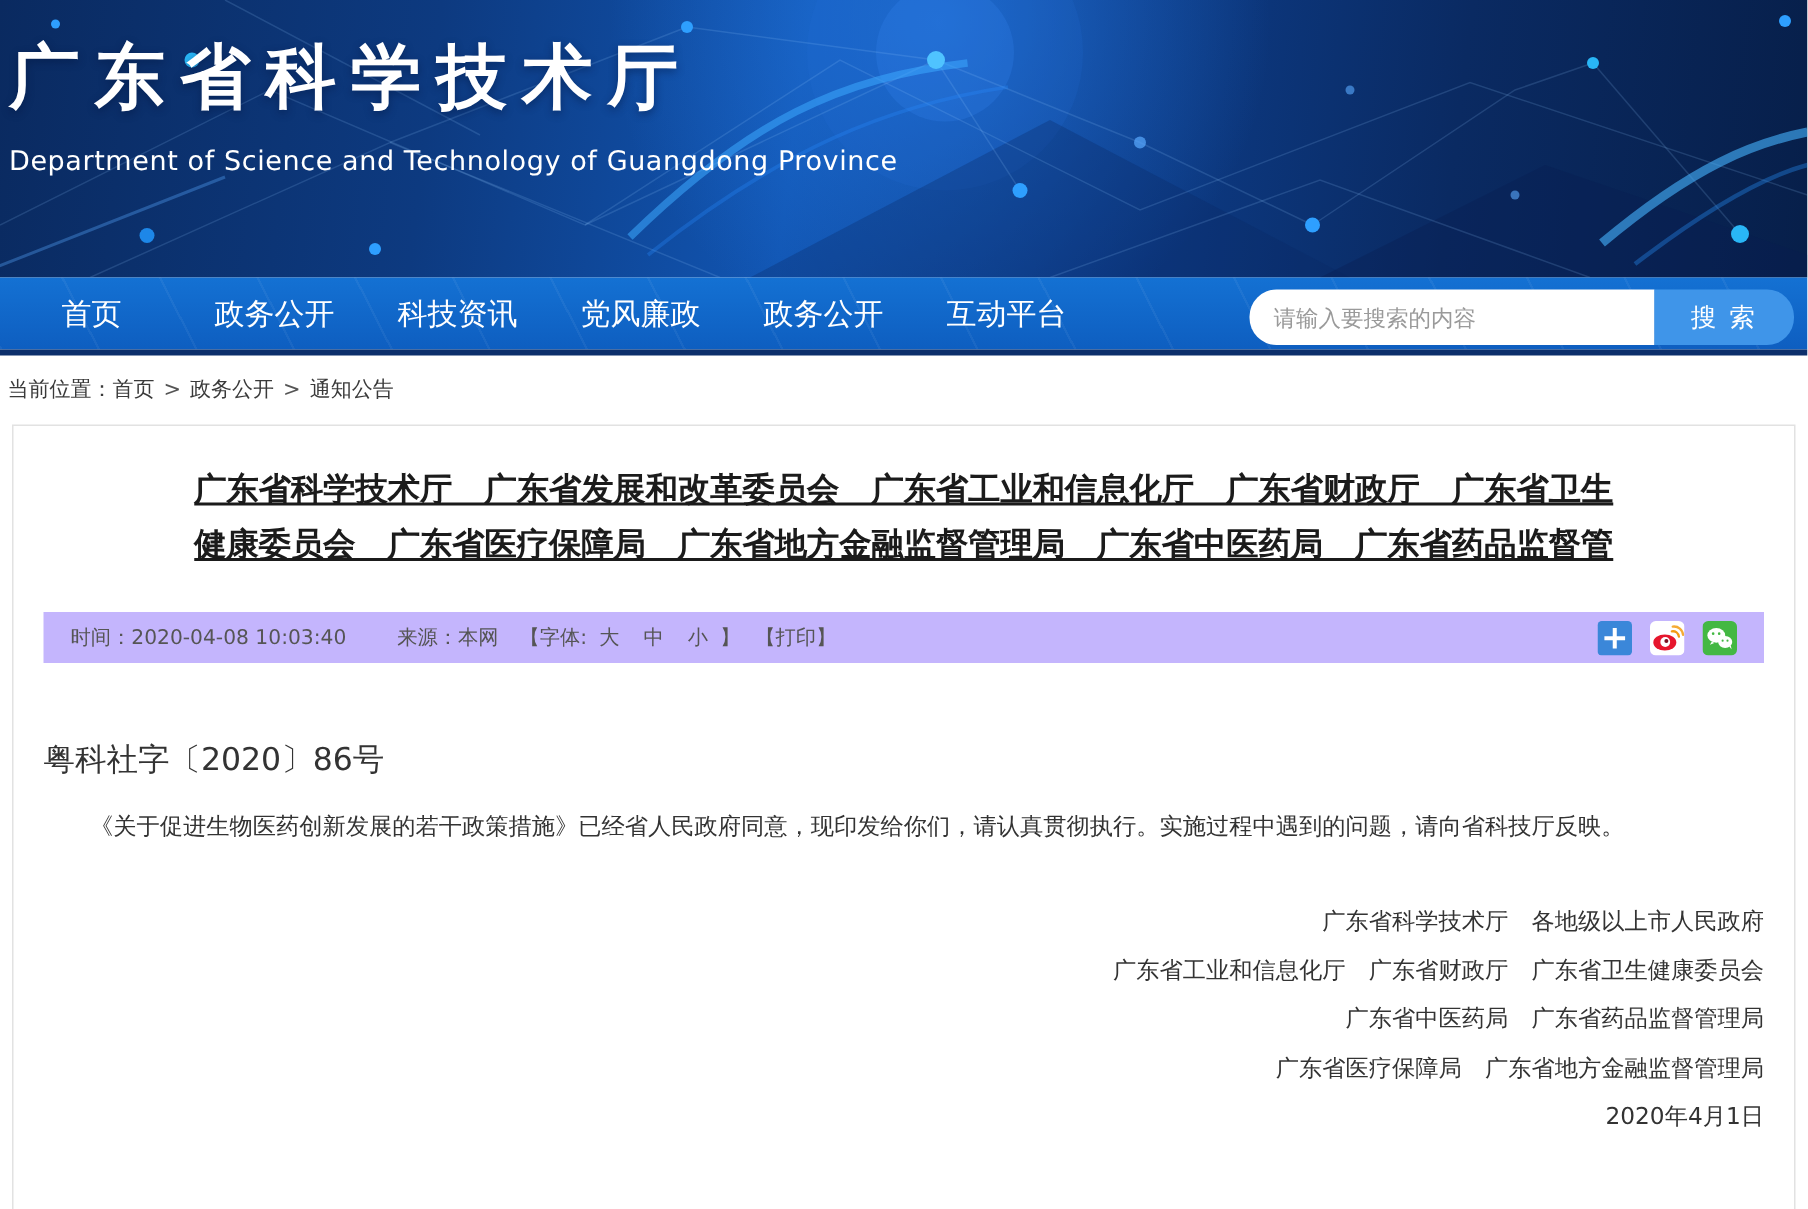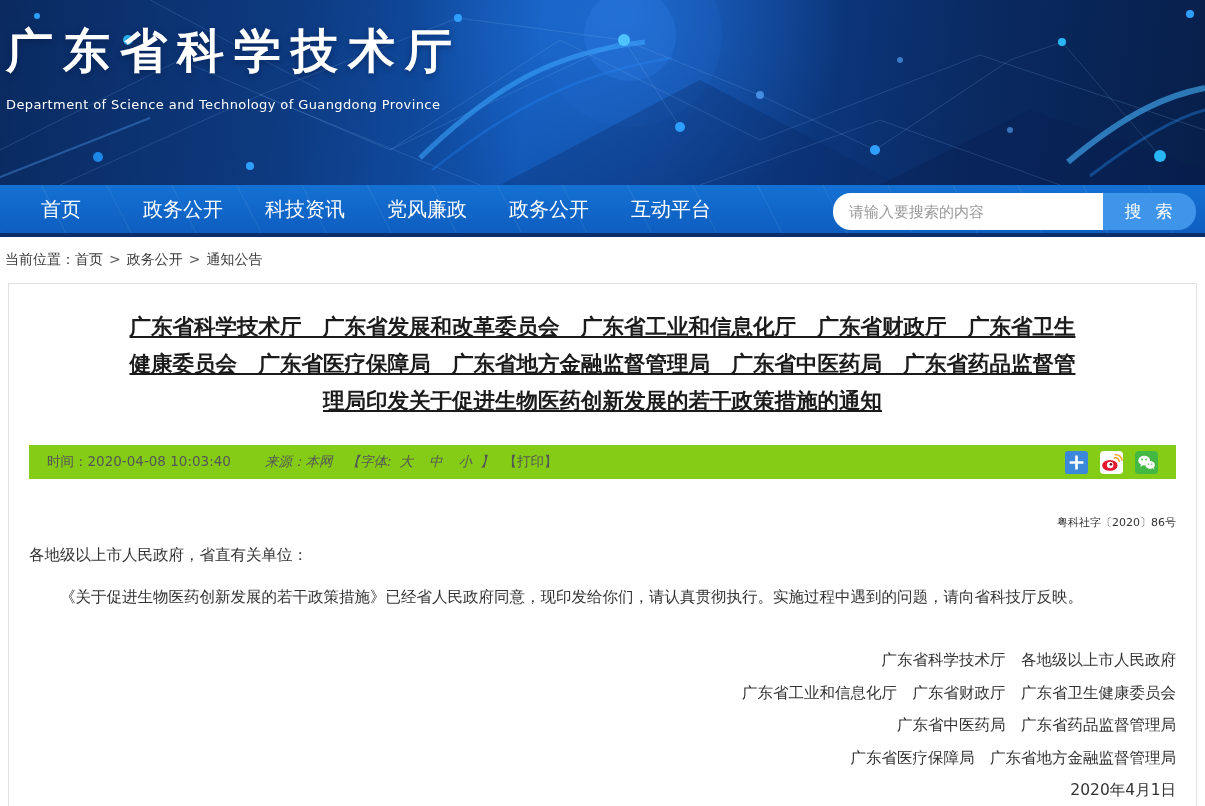--- a/index.html
+++ b/index.html
@@ -18,21 +18,21 @@
       linear-gradient(97deg, #0a2a60 0%, #0d3a80 24%, #1155b2 44%, #0d3e8c 60%, #0a2a62 80%, #071f4a 100%);
   }
   .banner-art { position:absolute; left:0; top:0; }
   .banner-title {
     position:absolute; left:6px; top:20px;
     color:#fff; font-size:47px; font-weight:bold; letter-spacing:10px;
     text-shadow:0 2px 6px rgba(0,20,60,.45); white-space:nowrap;text-align:right;
   }
   .banner-sub {
     position:absolute; left:6px; top:97px;
-    color:#fff; font-size:13px; letter-spacing:.4px; white-space:nowrap;
+    color:#fff; font-size:18px; letter-spacing:.4px; white-space:nowrap;
   }
 
   
   .nav {
     position:relative; height:52px;
     background:
       repeating-linear-gradient(63deg, rgba(255,255,255,.05) 0 1.5px, rgba(255,255,255,0) 1.5px 58px),
       linear-gradient(180deg,#1471d3,#0e5ec0);
     border-bottom:4px solid #0c2f6b;
     display:flex; align-items:center;
@@ -46,51 +46,51 @@
     width:270px; height:37px; border:none; outline:none;
     border-radius:18px 0 0 18px; background:#fff;
     padding:0 16px; font-size:15px; color:#14532d;
     font-family:"DejaVu Sans","Liberation Sans",sans-serif;
   }
   .search-input::placeholder { color:#9a9a9a; }
   .search-btn {
     width:93px; height:37px; border:none; cursor:pointer;
     border-radius:0 18px 18px 0; background:#3f95e9;
     color:#fff; font-size:17px; letter-spacing:2px;
-    font-family:Liberation Mono, monospace;
+    font-family:Liberation Sans, sans-serif;
   }
 
   
   .breadcrumb { padding:14px 14px 12px 5px; font-size:14px; color:#3a3a3a; }
   .breadcrumb .crumb { cursor:pointer; }
   .breadcrumb .sep { margin:0 6px; color:#555; }
 
   
   .content-box {
     margin:2px 8px 0 8px; border:1px solid #e2e2e2;
     background:#fff; padding:22px 20px 40px 20px; min-height:560px;
   }
   .article-title {
     margin-top:2px; text-align:center;
     font-size:21.5px; font-weight:bold; color:#1b1b1b; line-height:37px;text-decoration:underline;
   }
   .meta-bar {
-    margin-top:26px; background:#84cc16; height:34px;
+    margin-top:26px; background:#c4b5fd; height:34px;
     display:flex; align-items:center; padding:0 18px;
     font-size:13.5px; color:#555; white-space:nowrap;
   }
   .meta-seg { margin-right:34px; }
-  .meta-seg.tools { margin-right:0;font-style:italic; }
+  .meta-seg.tools { margin-right:0; }
   .font-size-option { cursor:pointer; margin:0 8px; }
   .print-btn { cursor:pointer; margin-left:10px; }
   .share { margin-left:auto; display:flex; gap:12px; align-items:center; }
   .share-icon { width:23px; height:23px; cursor:pointer; display:inline-block; }
   .share-icon svg { width:23px; height:23px; display:block; }
 
-  .doc-number { margin-top:36px; text-align:right; font-size:11px; color:#333; }
+  .doc-number { margin-top:50px; text-align:left; font-size:21px; color:#333; }
   .salutation { margin-top:15px; font-size:15.5px; color:#333; }
   .paragraph  { margin-top:17px; font-size:15.5px; color:#333; text-indent:2em; line-height:28px; }
   .signatures { margin-top:33px; text-align:right; font-size:15.5px; color:#333; line-height:32.5px; }
 </style>
 </head>
 <body>
 
 <div class="banner">
   <svg class="banner-art" width="1205" height="185" viewBox="0 0 1205 185">
     <circle cx="630" cy="35" r="92" fill="rgba(40,110,220,.16)"></circle>
@@ -150,21 +150,20 @@
 
 <div class="breadcrumb">
   <span>当前位置：</span><span class="crumb">首页</span><span class="sep">&gt;</span><span class="crumb">政务公开</span><span class="sep">&gt;</span><span class="crumb">通知公告</span>
 </div>
 
 <div class="content-box">
 
   <div class="article-title">
     <div>广东省科学技术厅　广东省发展和改革委员会　广东省工业和信息化厅　广东省财政厅　广东省卫生</div>
     <div>健康委员会　广东省医疗保障局　广东省地方金融监督管理局　广东省中医药局　广东省药品监督管</div>
-    <div>理局印发关于促进生物医药创新发展的若干政策措施的通知</div>
   </div>
 
   <div class="meta-bar">
     <span class="meta-seg"><span>时间：</span><span>2020-04-08 10:03:40</span></span>
     <span class="meta-seg tools"><span>来源：</span><span>本网</span></span>
     <span class="meta-seg tools" style="margin-left:14px;"><span>【字体:</span><span class="font-size-option">大</span><span class="font-size-option">中</span><span class="font-size-option">小</span><span>】</span></span>
     <span class="print-btn">【打印】</span>
 
     <span class="share">
       <span class="share-icon">
@@ -193,21 +192,20 @@
           <ellipse cx="15.8" cy="14.6" rx="4.9" ry="4.1" fill="#fff"></ellipse>
           <path d="M18.6 17.8l1.6 1.8-.5-2.6z" fill="#fff"></path>
           <circle cx="14" cy="13.7" r=".75" fill="#43b843"></circle>
           <circle cx="17.4" cy="13.7" r=".75" fill="#43b843"></circle>
         </svg>
       </span>
     </span>
   </div>
 
   <div class="doc-number">粤科社字〔2020〕86号</div>
-  <div class="salutation">各地级以上市人民政府，省直有关单位：</div>
   <div class="paragraph">《关于促进生物医药创新发展的若干政策措施》已经省人民政府同意，现印发给你们，请认真贯彻执行。实施过程中遇到的问题，请向省科技厅反映。</div>
 
   <div class="signatures">
     <div>广东省科学技术厅　各地级以上市人民政府</div>
     <div>广东省工业和信息化厅　广东省财政厅　广东省卫生健康委员会</div>
     <div>广东省中医药局　广东省药品监督管理局</div>
     <div>广东省医疗保障局　广东省地方金融监督管理局</div>
     <div>2020年4月1日</div>
   </div>
 

